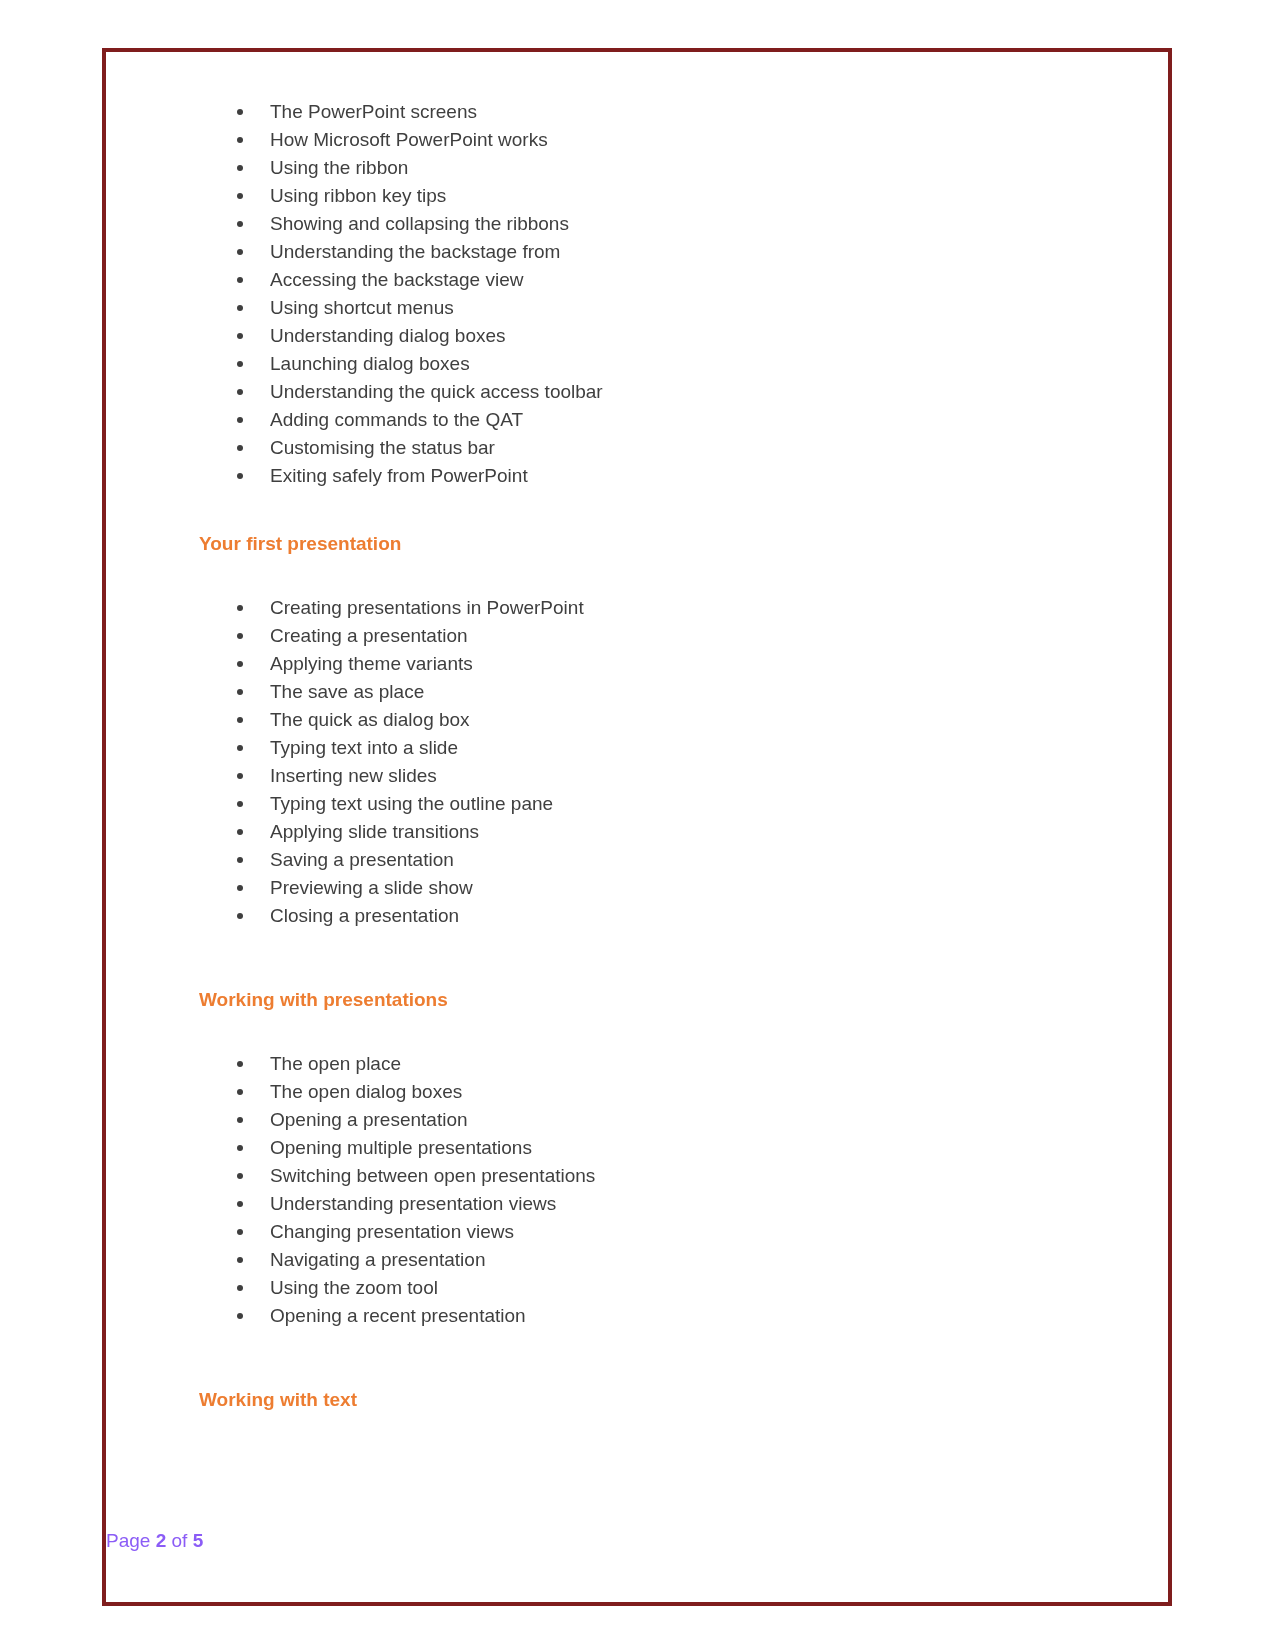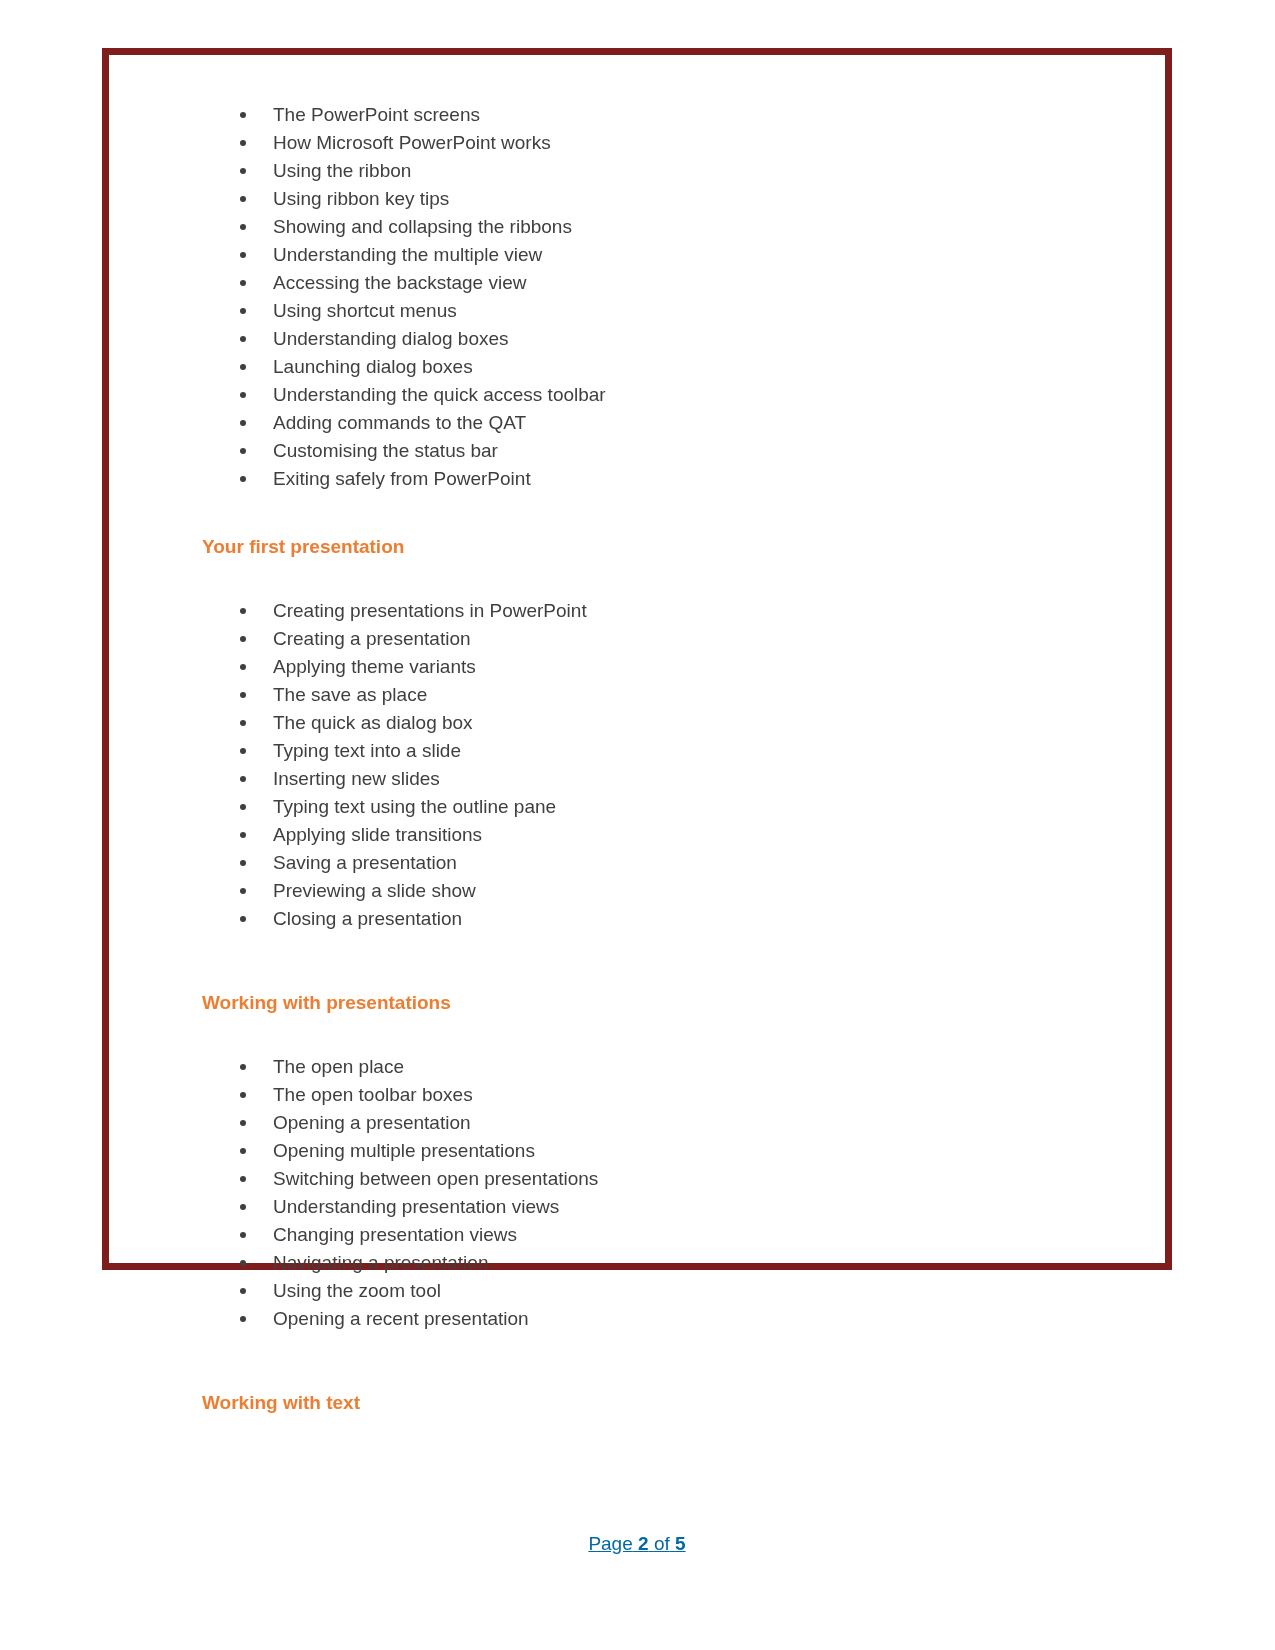--- a/index.html
+++ b/index.html
@@ -11,23 +11,23 @@
   body {
     position: relative;
     width: 1275px;
     height: 1650px;
   }
   .page {
     position: absolute;
     left: 102px;
     top: 48px;
     width: 1070px;
-    height: 1222px;
+    height: 1558px;
     box-sizing: border-box;
-    border: 7px solid #7f1d1d;
+    border: 4px solid #7f1d1d;
     background: #ffffff;
   }
   .content {
     padding: 46px 56px 0 93px;
   }
   .heading {
     font-size: 19px;
     font-weight: 700;
     line-height: 28px;
     color: var(--heading-orange, #ED7D31);
@@ -57,42 +57,41 @@
     width: 6px;
     height: 6px;
     border-radius: 50%;
     background: var(--body-text, #3F3F3F);
   }
   .footer {
     position: absolute;
     left: 0;
     right: 0;
     top: 1478px;
-    text-align: center;
+    text-align: left;
     font-size: 19px;
-    color: #0369a1;
-    text-decoration: underline;
+    color: #8b5cf6;
   }
   .footer b {
     font-weight: 700;
   }
 </style>
 </head>
 <body>
 
 <div class="page">
   <div class="content">
       <section>
         <ul class="bullets">
           <li><span class="dot"></span><span>The PowerPoint screens</span></li>
           <li><span class="dot"></span><span>How Microsoft PowerPoint works</span></li>
           <li><span class="dot"></span><span>Using the ribbon</span></li>
           <li><span class="dot"></span><span>Using ribbon key tips</span></li>
           <li><span class="dot"></span><span>Showing and collapsing the ribbons</span></li>
-          <li><span class="dot"></span><span>Understanding the multiple view</span></li>
+          <li><span class="dot"></span><span>Understanding the backstage from</span></li>
           <li><span class="dot"></span><span>Accessing the backstage view</span></li>
           <li><span class="dot"></span><span>Using shortcut menus</span></li>
           <li><span class="dot"></span><span>Understanding dialog boxes</span></li>
           <li><span class="dot"></span><span>Launching dialog boxes</span></li>
           <li><span class="dot"></span><span>Understanding the quick access toolbar</span></li>
           <li><span class="dot"></span><span>Adding commands to the QAT</span></li>
           <li><span class="dot"></span><span>Customising the status bar</span></li>
           <li><span class="dot"></span><span>Exiting safely from PowerPoint</span></li>
         </ul>
       </section>
@@ -110,21 +109,21 @@
           <li><span class="dot"></span><span>Applying slide transitions</span></li>
           <li><span class="dot"></span><span>Saving a presentation</span></li>
           <li><span class="dot"></span><span>Previewing a slide show</span></li>
           <li><span class="dot"></span><span>Closing a presentation</span></li>
         </ul>
       </section>
       <section>
         <h2 class="heading">Working with presentations</h2>
         <ul class="bullets">
           <li><span class="dot"></span><span>The open place</span></li>
-          <li><span class="dot"></span><span>The open toolbar boxes</span></li>
+          <li><span class="dot"></span><span>The open dialog boxes</span></li>
           <li><span class="dot"></span><span>Opening a presentation</span></li>
           <li><span class="dot"></span><span>Opening multiple presentations</span></li>
           <li><span class="dot"></span><span>Switching between open presentations</span></li>
           <li><span class="dot"></span><span>Understanding presentation views</span></li>
           <li><span class="dot"></span><span>Changing presentation views</span></li>
           <li><span class="dot"></span><span>Navigating a presentation</span></li>
           <li><span class="dot"></span><span>Using the zoom tool</span></li>
           <li><span class="dot"></span><span>Opening a recent presentation</span></li>
         </ul>
       </section>

